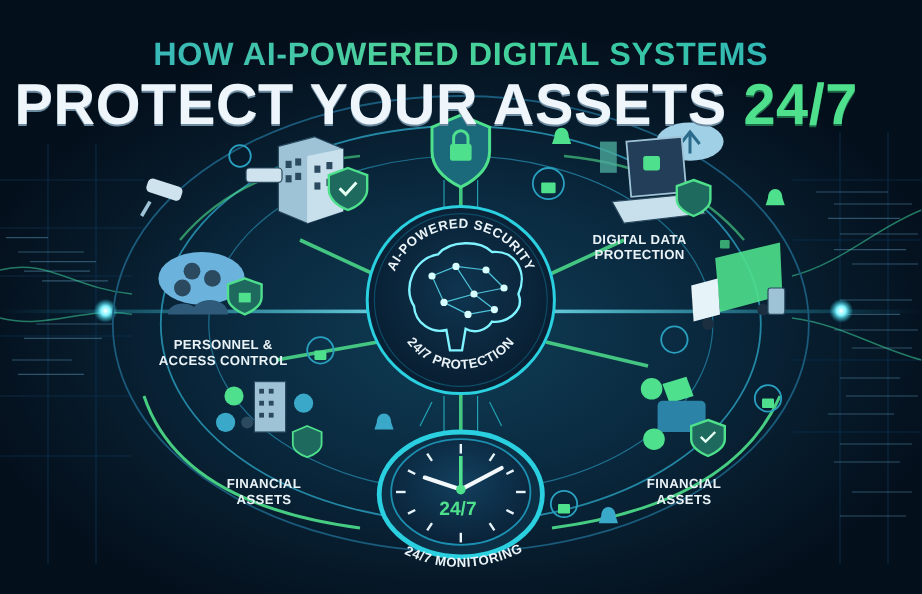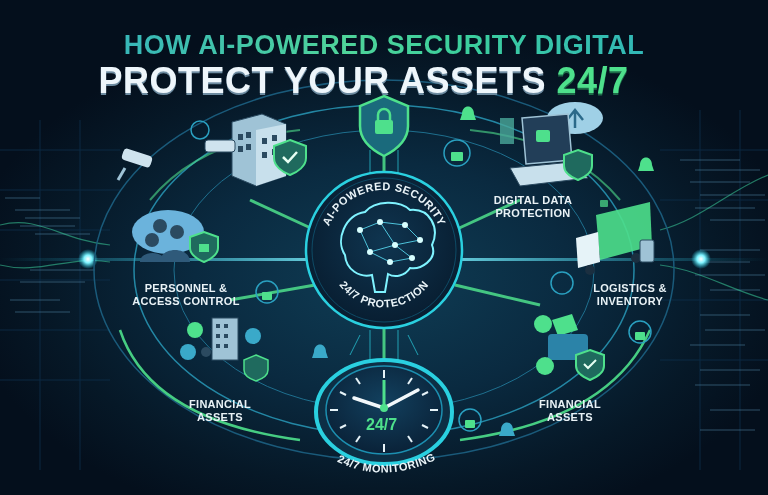--- a/index.html
+++ b/index.html
@@ -2,21 +2,21 @@
 <html><head>
 <meta charset="utf-8">
 <style>
   html, body { margin:0; padding:0; }
   body { width:768px; height:495px; overflow:hidden; background:#07182a; font-family:"Liberation Sans", sans-serif; }
   .stage { position:relative; width:768px; height:495px; overflow:hidden;
     background: radial-gradient(ellipse 420px 260px at 384px 280px, #0f3d55 0%, #0a2a40 45%, #061827 80%, #040f1c 100%); }
   .bgsvg { position:absolute; left:0; top:0; }
   .title1 { position:absolute; left:0; width:768px; top:30px; text-align:center; font-weight:bold; font-size:27px; letter-spacing:0.5px;
     background: linear-gradient(90deg,#2aa7c9 0%,#4fd49a 45%,#3ccf9c 60%,#2aa7c9 100%); -webkit-background-clip:text; background-clip:text; color:transparent; }
-  .title2 { position:absolute; left:0; width:727px; top:60px; text-align:center; font-weight:bold; font-size:36px; color:#eef6fb; letter-spacing:0.5px; text-shadow:0 2px 0 #6d8ba0; }
+  .title2 { position:absolute; left:0; width:727px; top:60px; text-align:center; font-weight:bold; font-size:48px; color:#eef6fb; letter-spacing:0.5px; text-shadow:0 2px 0 #6d8ba0; }
   .title2 .accent { color:#4ee08c; text-shadow:0 2px 0 #1d6a48; }
   .label { position:absolute; color:#e9f2f6; font-weight:bold; font-size:11px; text-align:center; line-height:13px; text-transform:uppercase; letter-spacing:0.3px; }
   .arc-text { font-weight:bold; font-size:11px; fill:#eaf4f8; letter-spacing:0.5px; }
   .clock-num { position:absolute; color:#4ee08c; font-weight:bold; font-size:16px; }
 </style>
 </head>
 <body>
 
 <div class="stage">
 
@@ -292,40 +292,36 @@
       <rect x="600" y="200" width="8" height="7" rx="1" opacity="0.7"></rect>
     </g>
     <g fill="#4ee08c">
       <path d="M462 114 C462 104 474 104 474 114 L476 120 L460 120 Z"></path>
       <path d="M314 352 C314 342 326 342 326 352 L328 358 L312 358 Z" fill="#3aa9c9"></path>
       <path d="M501 430 C501 420 513 420 513 430 L515 436 L499 436 Z" fill="#3aa9c9"></path>
       <path d="M640 165 C640 155 652 155 652 165 L654 171 L638 171 Z"></path>
     </g>
   </svg>
 
-  <div class="title1">HOW AI-POWERED SECURITY DIGITAL</div>
+  <div class="title1">HOW AI-POWERED DIGITAL SYSTEMS</div>
   <div class="title2">
     <span>PROTECT YOUR ASSETS</span>
     <span class="accent">24/7</span>
   </div>
 
   <div class="label" style="left:196px; top:194px; width:120px;">
   </div>
   <div class="label" style="left:478px; top:194px; width:110px;">
     <div>DIGITAL DATA</div>
     <div>PROTECTION</div>
   </div>
   <div class="label" style="left:126px; top:282px; width:120px;">
     <div>PERSONNEL &amp;</div>
     <div>ACCESS CONTROL</div>
   </div>
-  <div class="label" style="left:580px; top:282px; width:100px;">
-    <div>LOGISTICS &amp;</div>
-    <div>INVENTORY</div>
-  </div>
   <div class="label" style="left:180px; top:398px; width:80px;">
     <div>FINANCIAL</div>
     <div>ASSETS</div>
   </div>
   <div class="label" style="left:530px; top:398px; width:80px;">
     <div>FINANCIAL</div>
     <div>ASSETS</div>
   </div>
 
   <div class="clock-num" style="left:366px; top:416px;">24/7</div>

